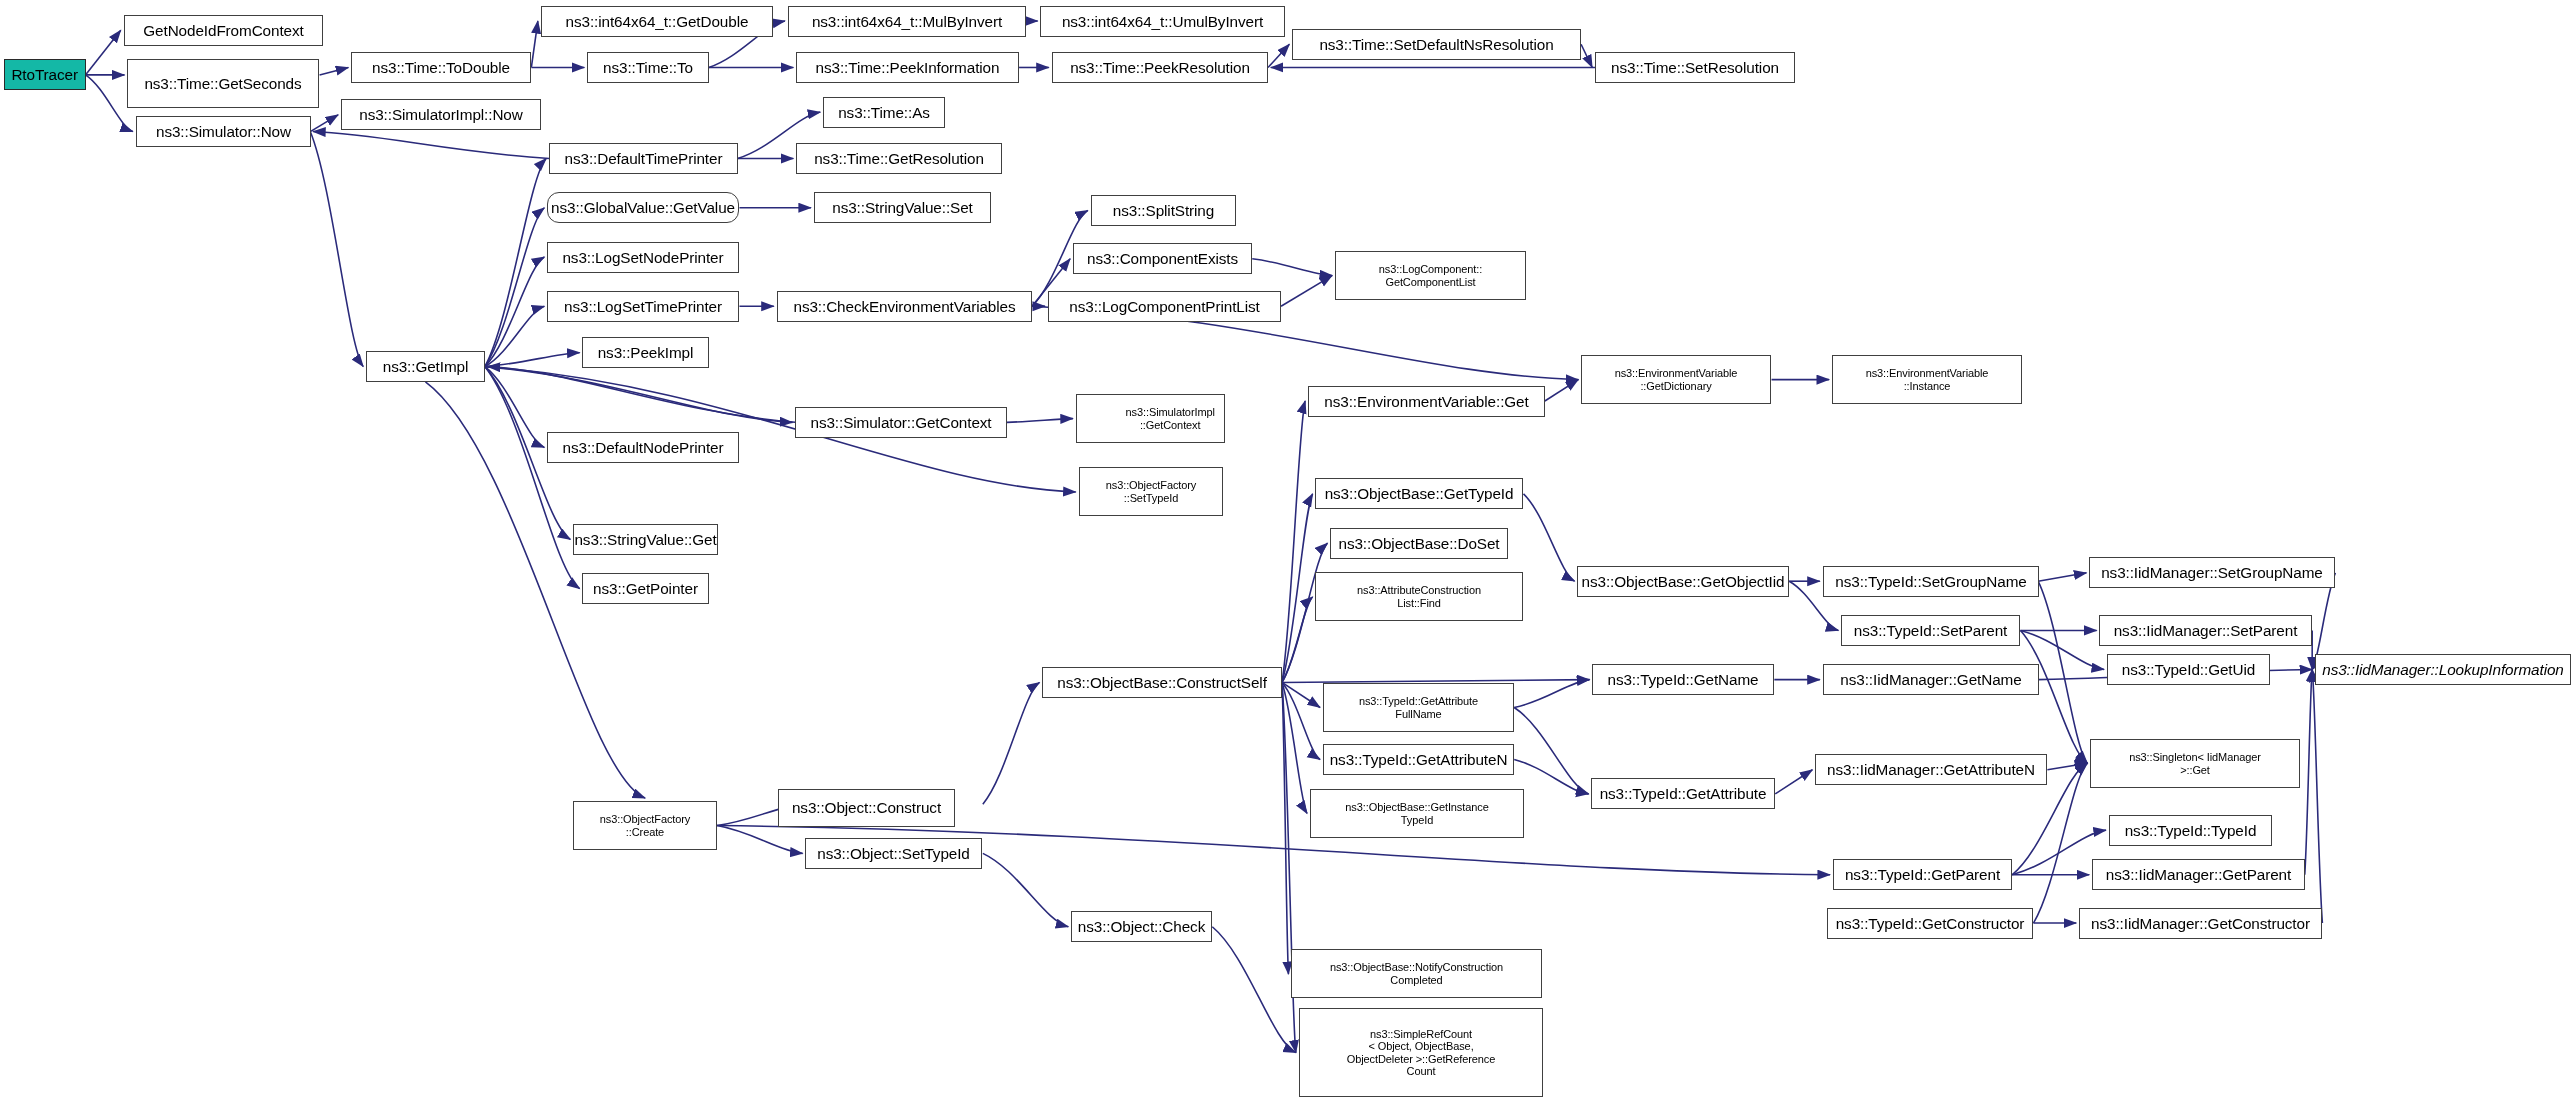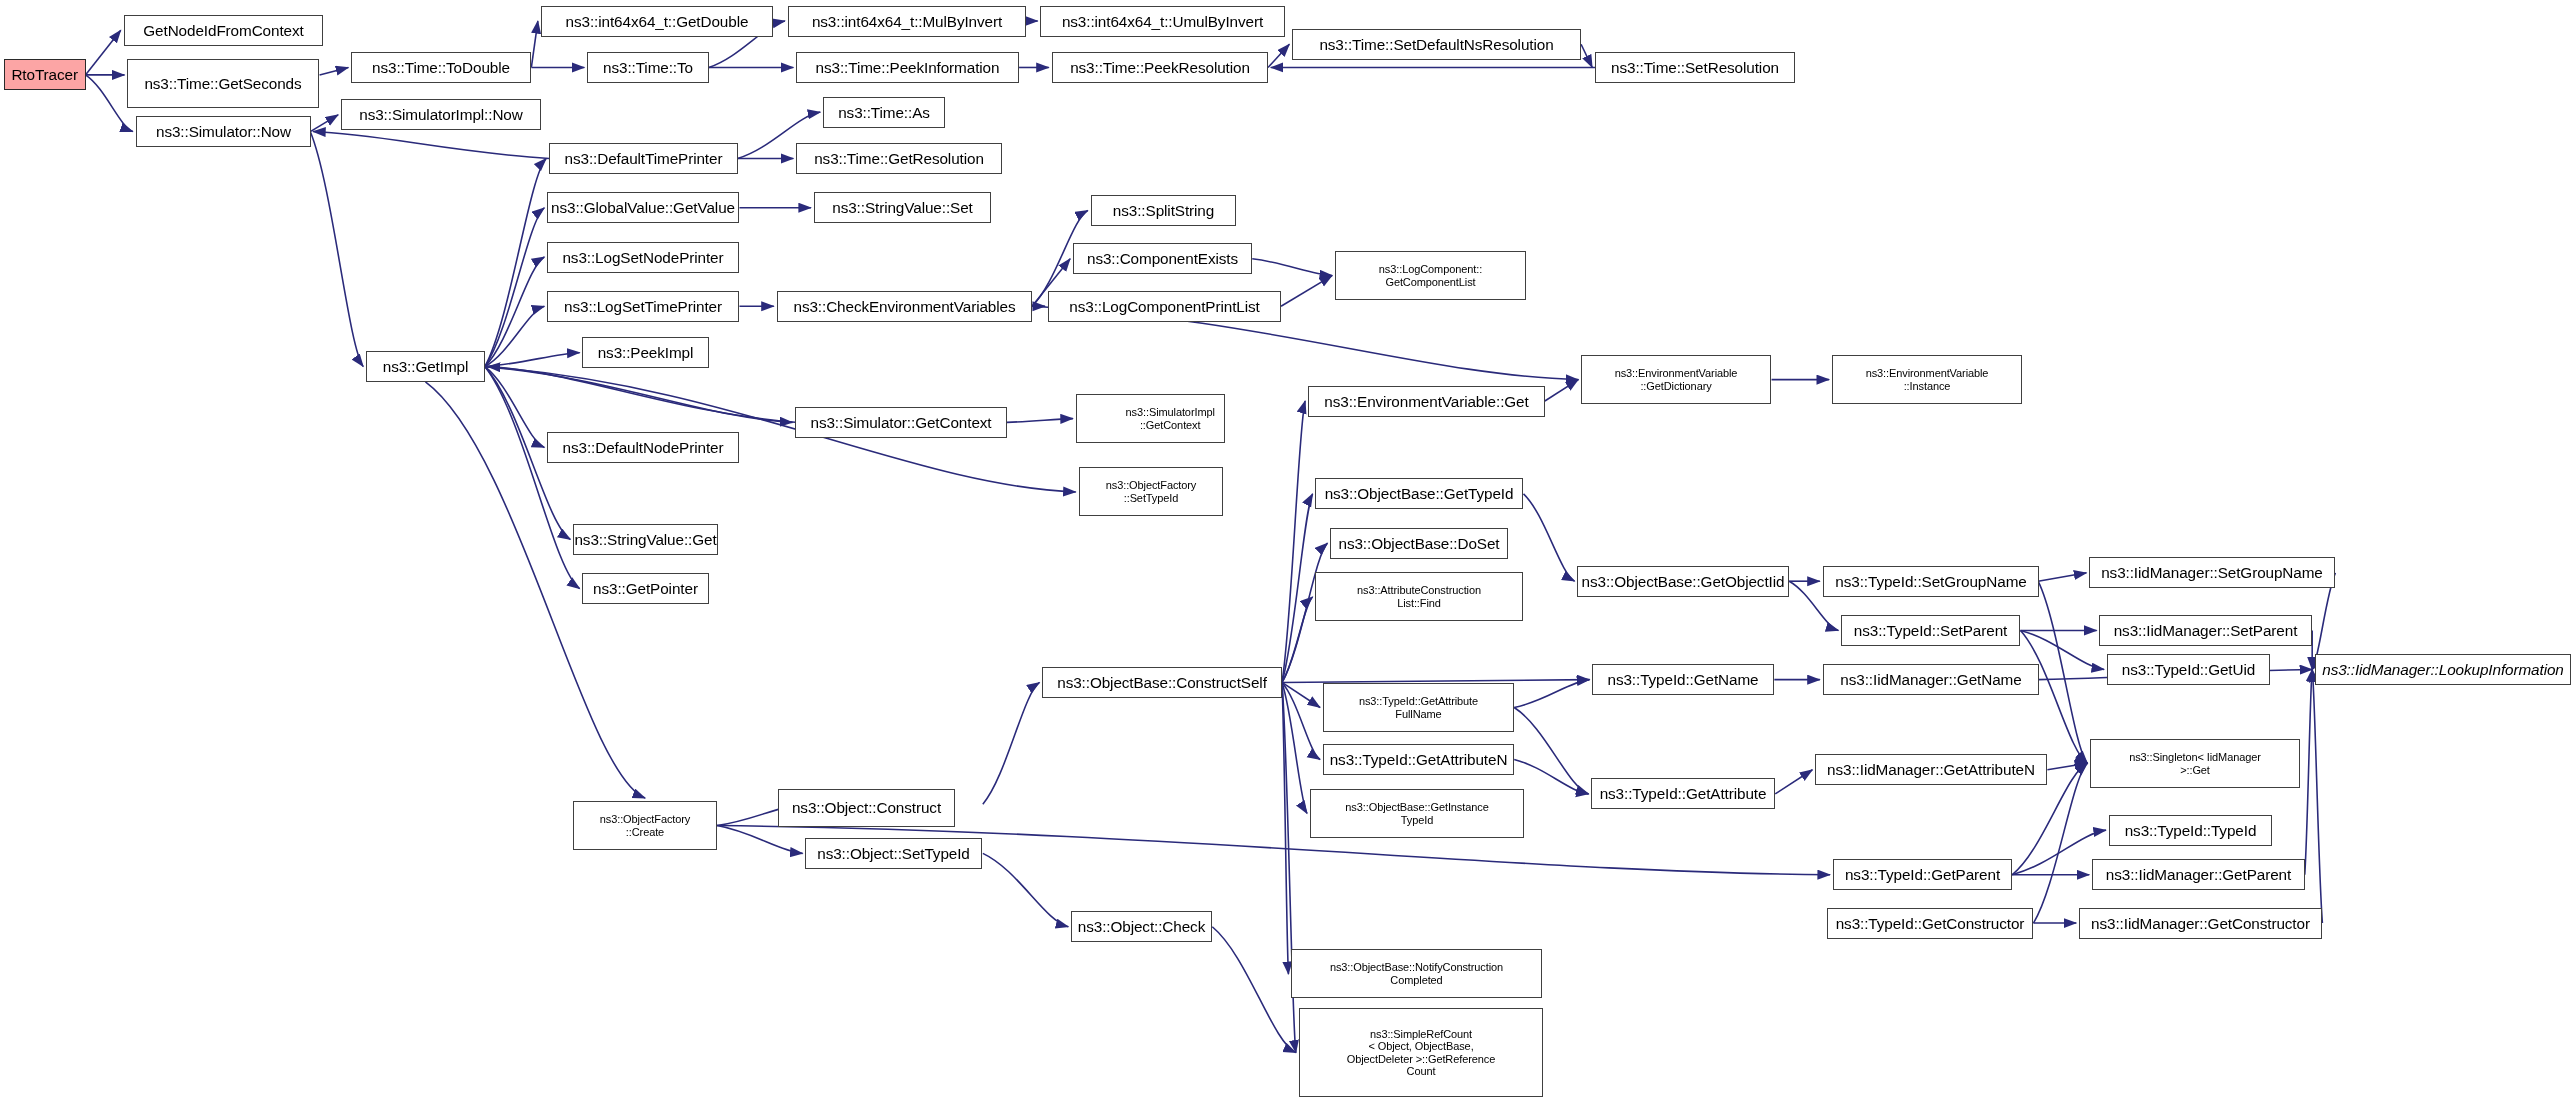--- a/index.html
+++ b/index.html
@@ -35,21 +35,21 @@
     justify-content: center;
     text-align: center;
     line-height: 1.12;
     font-size: 15.3px;
     letter-spacing: -0.1px;
     white-space: pre-line;
     padding: 0 4.6px;
     z-index: 5;
   }
   .node.root {
-    background: #fca5a5;
+    background: #14b8a6;
     border-color: #2a2a2a;
   }
   .node.multiline {
     font-size: 11px;
   }
 </style>
 </head>
 <body>
 
 <div id="graph-root">
@@ -154,21 +154,21 @@
       <div class="node" style="left: 788px; top: 5.6px; width: 238px; height: 31px;">ns3::int64x64_t::MulByInvert</div>
       <div class="node" style="left: 796px; top: 52px; width: 223px; height: 31px;">ns3::Time::PeekInformation</div>
       <div class="node" style="left: 1040px; top: 5.6px; width: 245px; height: 31px; text-align: center;">ns3::int64x64_t::UmulByInvert</div>
       <div class="node" style="left: 1052px; top: 52px; width: 216px; height: 31px;">ns3::Time::PeekResolution</div>
       <div class="node" style="left: 1292px; top: 29px; width: 289px; height: 31px;">ns3::Time::SetDefaultNsResolution</div>
       <div class="node" style="left: 1595px; top: 52px; width: 200px; height: 31px;">ns3::Time::SetResolution</div>
       <div class="node" style="left: 341px; top: 99px; width: 200px; height: 31px;">ns3::SimulatorImpl::Now</div>
       <div class="node" style="left: 549px; top: 143px; width: 189px; height: 31px;">ns3::DefaultTimePrinter</div>
       <div class="node" style="left: 823px; top: 97px; width: 122px; height: 31px;">ns3::Time::As</div>
       <div class="node" style="left: 796px; top: 143px; width: 206px; height: 31px;">ns3::Time::GetResolution</div>
-      <div class="node" style="left: 547px; top: 192px; width: 192px; height: 31px;">ns3::GlobalValue::GetValue</div>
+      <div class="node" style="left: 547px; top: 192px; width: 192px; height: 31px; border-radius: 12px;">ns3::GlobalValue::GetValue</div>
       <div class="node" style="left: 814px; top: 192px; width: 177px; height: 31px;">ns3::StringValue::Set</div>
       <div class="node" style="left: 547px; top: 242px; width: 192px; height: 31px;">ns3::LogSetNodePrinter</div>
       <div class="node" style="left: 547px; top: 291px; width: 192px; height: 31px;">ns3::LogSetTimePrinter</div>
       <div class="node" style="left: 777px; top: 291px; width: 255px; height: 31px;">ns3::CheckEnvironmentVariables</div>
       <div class="node" style="left: 1091px; top: 195px; width: 145px; height: 31px;">ns3::SplitString</div>
       <div class="node" style="left: 1073px; top: 243px; width: 179px; height: 31px;">ns3::ComponentExists</div>
       <div class="node" style="left: 1048px; top: 291px; width: 233px; height: 31px;">ns3::LogComponentPrintList</div>
       <div class="node multiline" style="left: 1335px; top: 251px; width: 191px; height: 49px;">ns3::LogComponent::
 GetComponentList</div>
       <div class="node" style="left: 366px; top: 351px; width: 119px; height: 31px;">ns3::GetImpl</div>

